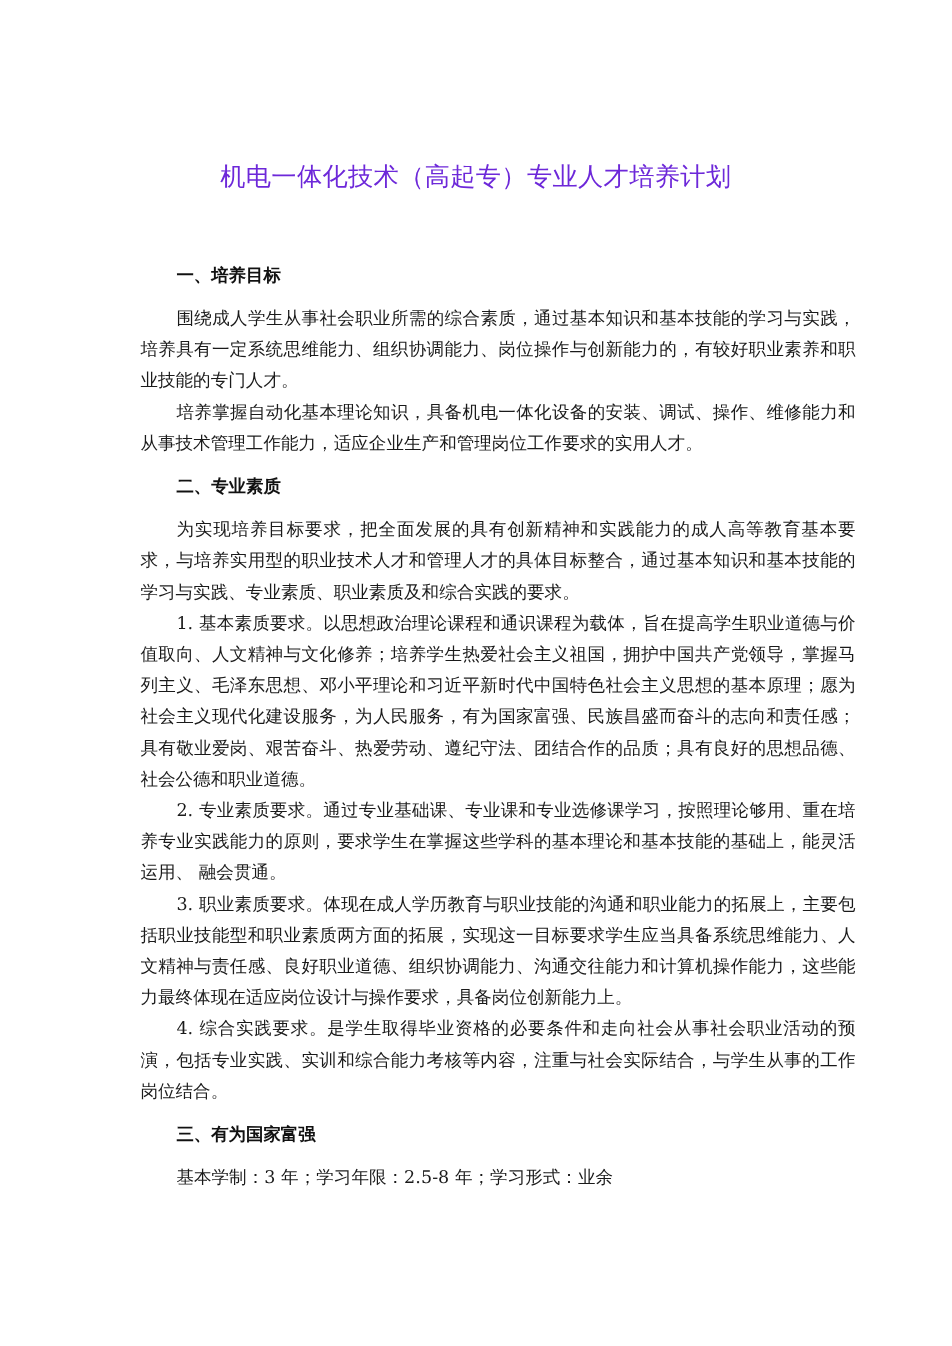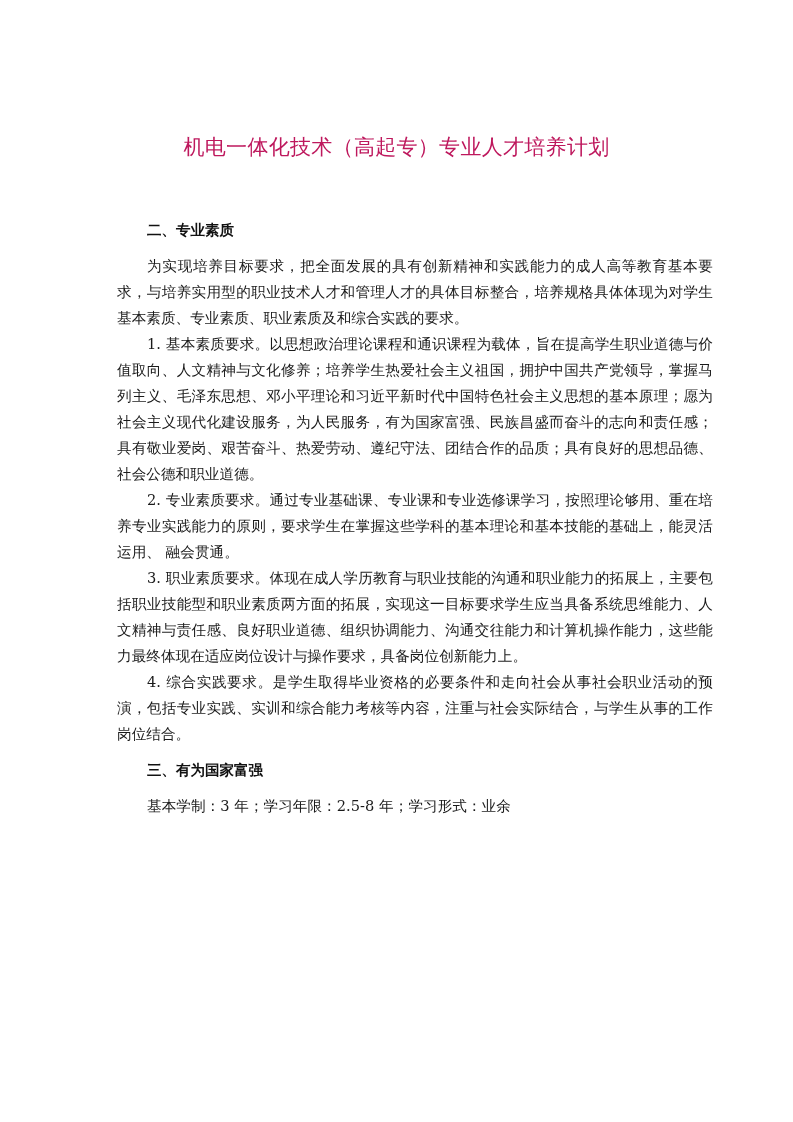--- a/index.html
+++ b/index.html
@@ -1,41 +1,46 @@
 <!DOCTYPE html>
 <html><head>
 <meta charset="utf-8">
 <style>
   html, body { margin: 0; padding: 0; background: #ffffff; }
   body { width: 793px; height: 1122px; position: relative; overflow: hidden;
          font-family: "DejaVu Serif", "Liberation Serif", serif; color: #1a1a1a; }
   .page { position: absolute; left: 117px; top: 0; width: 596px; }
   .title { position: absolute; left: 0; width: 793px; top: 133px; text-align: center;
            font-family: "DejaVu Sans", "Liberation Sans", sans-serif; font-size: 21px;
-           letter-spacing: 0.3px; color: #be185d; }
+           letter-spacing: 0.3px; color: #6d28d9; }
   .content { position: absolute; top: 217px; left: 0; width: 596px; }
   .heading { font-family: "DejaVu Sans", "Liberation Sans", sans-serif; font-size: 14.5px;
              text-indent: 30px; line-height: 26px; margin: 0 0 10px 0; color: #111; }
   .para { font-size: 14.6px; line-height: 26px; text-indent: 30px; margin: 0;
           text-align: justify; text-justify: inter-character; letter-spacing: 0.05px; }
   .para.gap-after { margin-bottom: 10px; }
 </style>
 </head>
 <body>
 
 <div class="page-root">
   <div class="title">机电一体化技术（高起专）专业人才培养计划</div>
 
   <div class="page">
     <div class="content">
 
+      <section>
+        <h2 class="heading">一、培养目标</h2>
+        <p class="para">围绕成人学生从事社会职业所需的综合素质，通过基本知识和基本技能的学习与实践，培养具有一定系统思维能力、组织协调能力、岗位操作与创新能力的，有较好职业素养和职业技能的专门人才。</p>
+        <p class="para gap-after">培养掌握自动化基本理论知识，具备机电一体化设备的安装、调试、操作、维修能力和从事技术管理工作能力，适应企业生产和管理岗位工作要求的实用人才。</p>
+      </section>
 
       <section>
         <h2 class="heading">二、专业素质</h2>
-        <p class="para">为实现培养目标要求，把全面发展的具有创新精神和实践能力的成人高等教育基本要求，与培养实用型的职业技术人才和管理人才的具体目标整合，培养规格具体体现为对学生基本素质、专业素质、职业素质及和综合实践的要求。</p>
+        <p class="para">为实现培养目标要求，把全面发展的具有创新精神和实践能力的成人高等教育基本要求，与培养实用型的职业技术人才和管理人才的具体目标整合，通过基本知识和基本技能的学习与实践、专业素质、职业素质及和综合实践的要求。</p>
         <p class="para">1. 基本素质要求。以思想政治理论课程和通识课程为载体，旨在提高学生职业道德与价值取向、人文精神与文化修养；培养学生热爱社会主义祖国，拥护中国共产党领导，掌握马列主义、毛泽东思想、邓小平理论和习近平新时代中国特色社会主义思想的基本原理；愿为社会主义现代化建设服务，为人民服务，有为国家富强、民族昌盛而奋斗的志向和责任感；具有敬业爱岗、艰苦奋斗、热爱劳动、遵纪守法、团结合作的品质；具有良好的思想品德、社会公德和职业道德。</p>
         <p class="para">2. 专业素质要求。通过专业基础课、专业课和专业选修课学习，按照理论够用、重在培养专业实践能力的原则，要求学生在掌握这些学科的基本理论和基本技能的基础上，能灵活运用、 融会贯通。</p>
         <p class="para">3. 职业素质要求。体现在成人学历教育与职业技能的沟通和职业能力的拓展上，主要包括职业技能型和职业素质两方面的拓展，实现这一目标要求学生应当具备系统思维能力、人文精神与责任感、良好职业道德、组织协调能力、沟通交往能力和计算机操作能力，这些能力最终体现在适应岗位设计与操作要求，具备岗位创新能力上。</p>
         <p class="para gap-after">4. 综合实践要求。是学生取得毕业资格的必要条件和走向社会从事社会职业活动的预演，包括专业实践、实训和综合能力考核等内容，注重与社会实际结合，与学生从事的工作岗位结合。</p>
       </section>
 
       <section>
         <h2 class="heading">三、有为国家富强</h2>
         <p class="para">基本学制：3 年；学习年限：2.5-8 年；学习形式：业余</p>
       </section>

